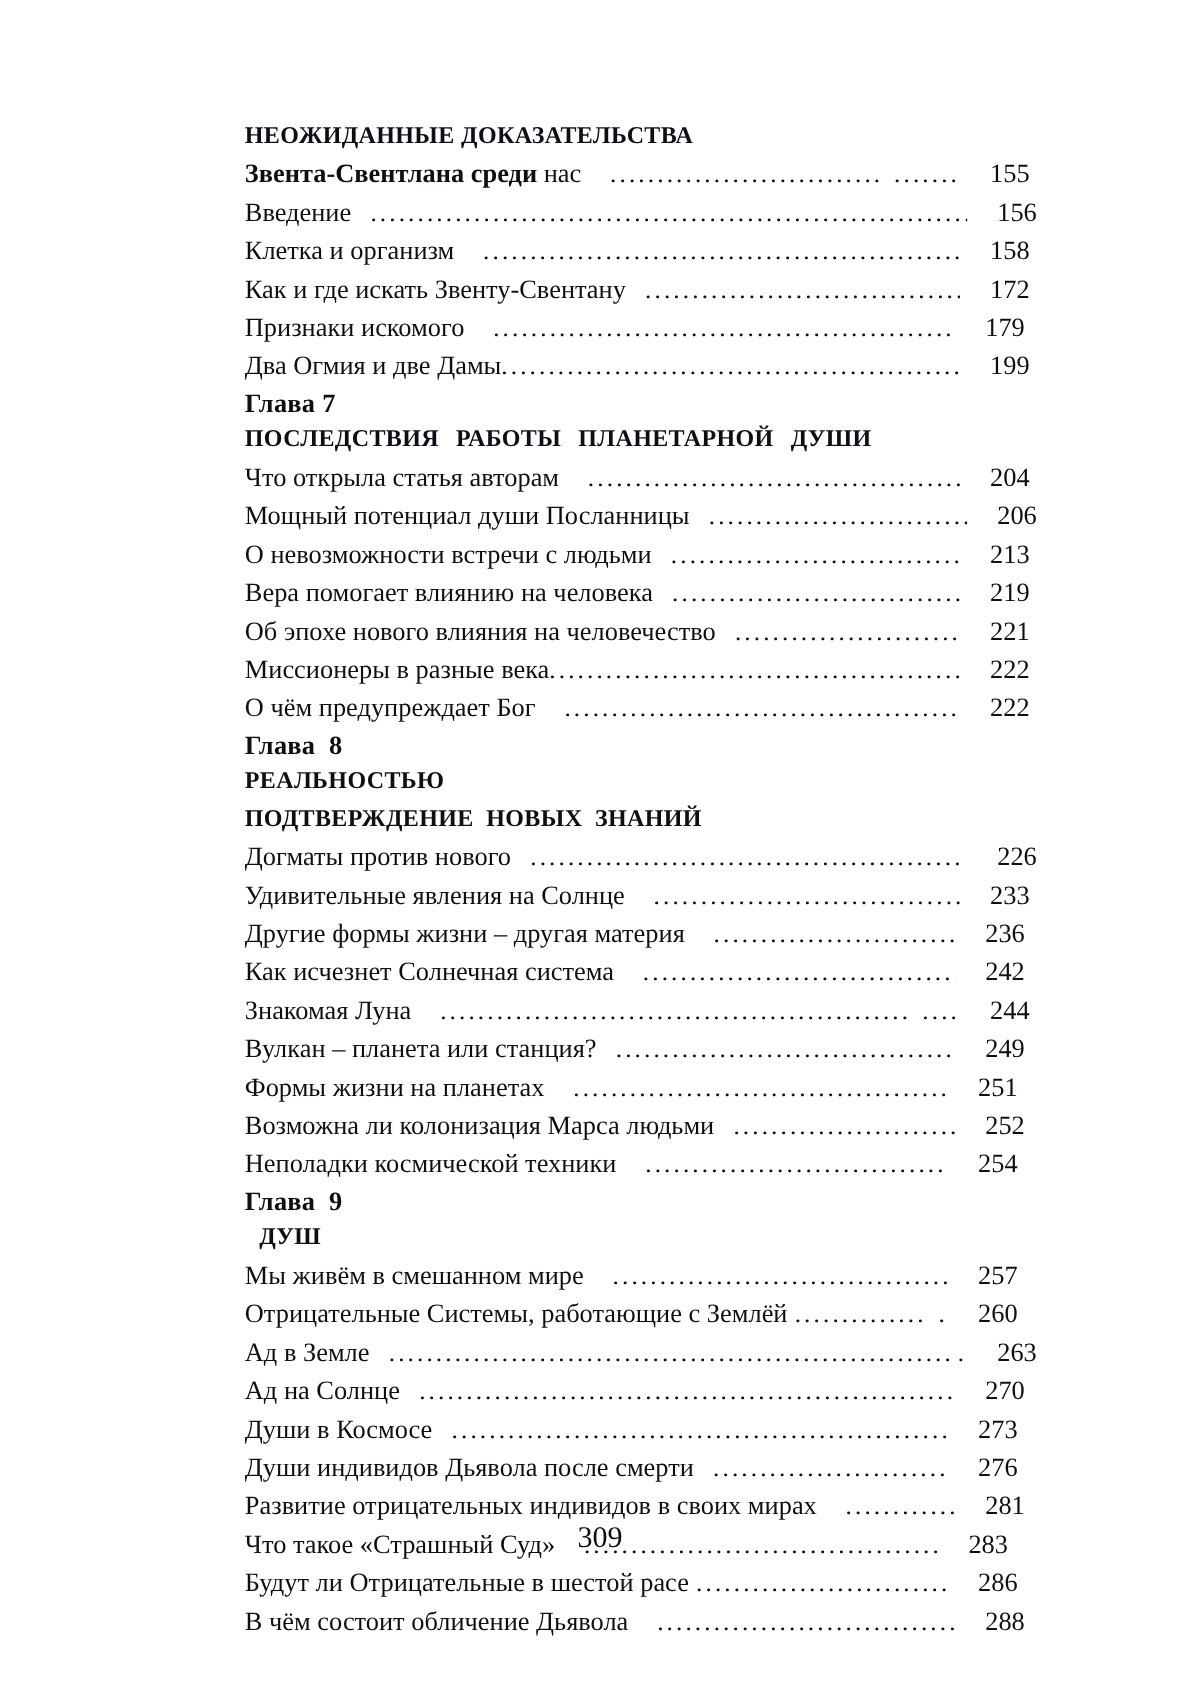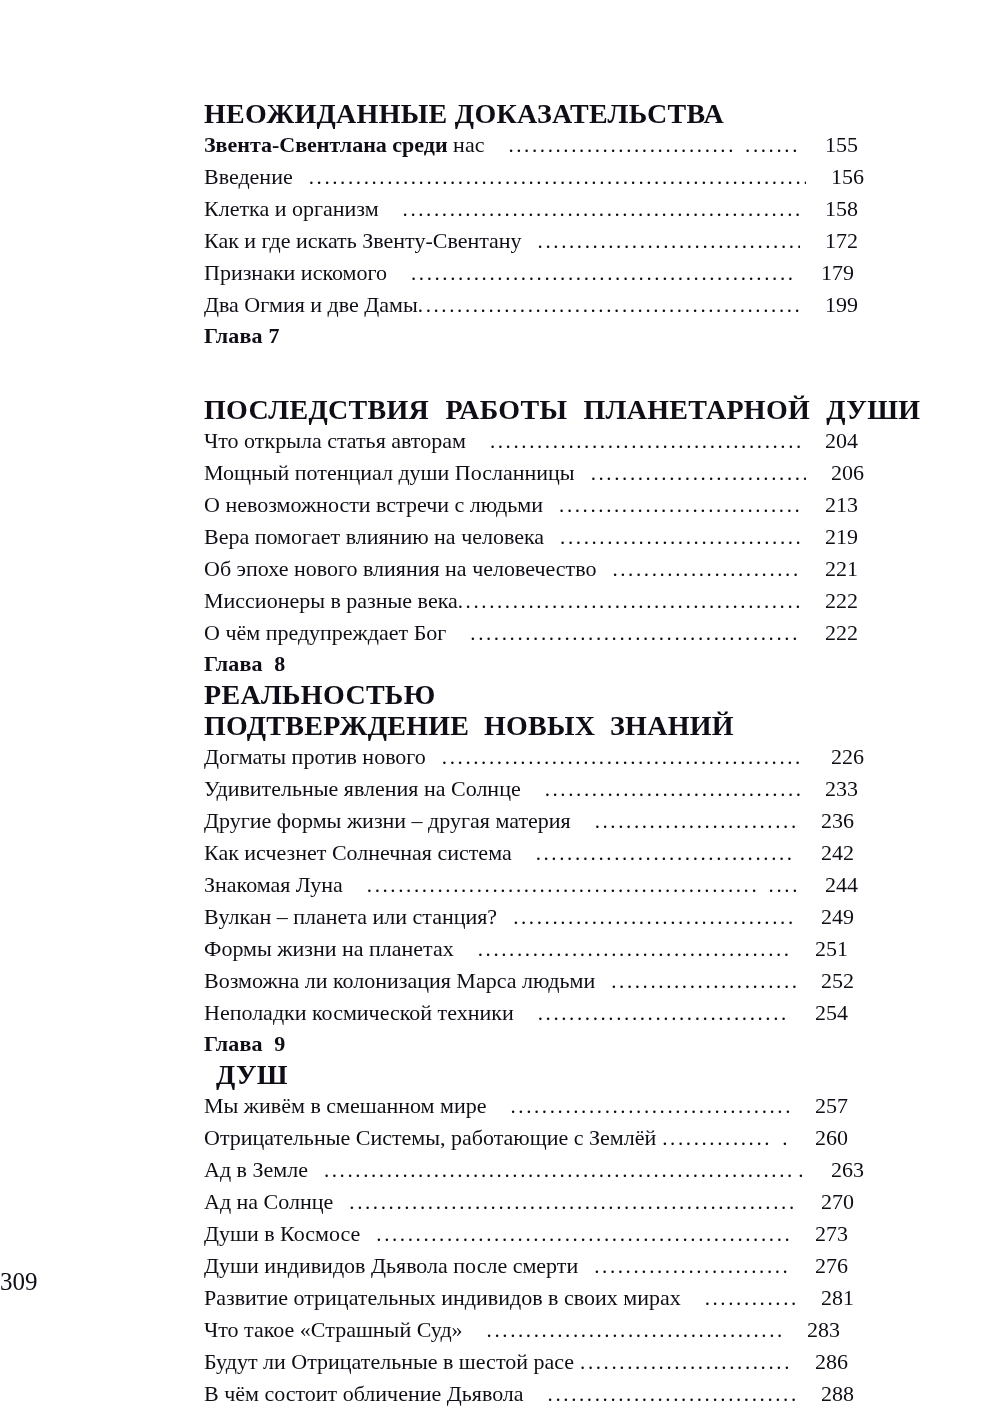--- a/index.html
+++ b/index.html
@@ -29,26 +29,26 @@
   .chap-label {
     font-weight: bold;
     font-size: 22px;
     line-height: 30px;
     letter-spacing: 0.2px;
     white-space: pre;
   }
 
   .chap-title {
     font-weight: bold;
-    font-size: 28px;
+    font-size: 20px;
     line-height: 31px;
     letter-spacing: 0.3px;
     white-space: pre;
   }
-  .chap-title.spread { word-spacing: 9px; margin-top: 43px; }
+  .chap-title.spread { word-spacing: 9px; }
   .chap-title.cont { padding-left: 12px; }
 
   
   .entry {
     display: flex;
     align-items: baseline;
     font-size: 22px;
     line-height: 32px;
     white-space: nowrap;
     justify-content: center;
@@ -89,20 +89,21 @@
   .pad-10 { padding-right: 10px; }
   .pad-16 { padding-right: 16px; }
   .pad-24 { padding-right: 24px; }
   .pad-0  { padding-right: 0px; }
 
   .folio {
     position: absolute;
     left: 0;
     right: 0;
     top: 1268px;
+    text-align: center;
     font-size: 25px;
     font-family: "Liberation Serif", "DejaVu Serif", serif;
     color: #100d16;
   }
 </style>
 </head>
 <body>
 
 <div class="page">
 

